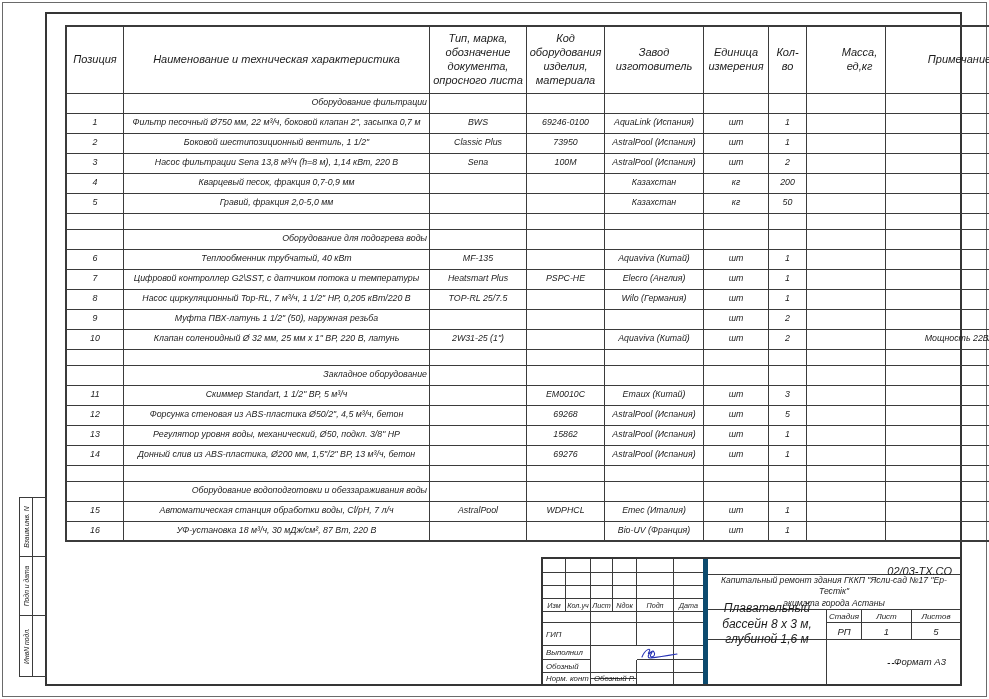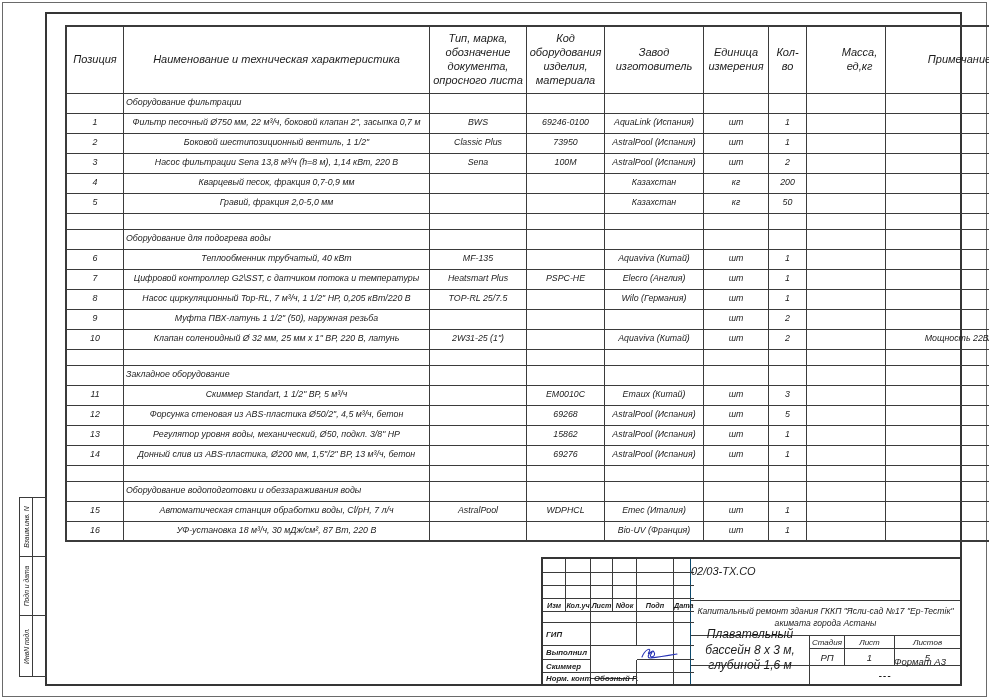--- a/index.html
+++ b/index.html
@@ -22,54 +22,54 @@
   table.spec th, table.spec td { border:1px solid #3b3b3b; padding:0 2px; overflow:hidden; }
   table.spec th {
     font-weight:normal; font-style:italic; font-size:11px; line-height:1.25;
     text-align:center; vertical-align:middle; white-space:pre-line;
   }
   table.spec thead tr { height:67px; }
   table.spec td { font-size:8.8px; line-height:1.1; text-align:center; vertical-align:middle; white-space:nowrap; }
   tr.row-item, tr.row-section { height:20px; }
   tr.row-spacer { height:16px; }
   td.c-name { text-align:left; padding-left:6px; }
-  tr.row-section td.c-name { text-align:left; padding-left:2px; }
+  tr.row-section td.c-name { text-align:right; padding-left:2px; }
 
   
   .stamps { position:absolute; left:19px; top:497px; width:26px; height:178px;
     border:1px solid #3b3b3b; display:flex; flex-direction:column; }
   .stamp { display:flex; border-bottom:1px solid #3b3b3b; }
   .stamp:last-child { border-bottom:none; }
   .stamp-l { width:12px; border-right:1px solid #3b3b3b; position:relative; }
   .stamp-l span { position:absolute; top:50%; left:50%;
     transform:translate(-50%,-50%) rotate(-90deg);
     font-size:6.8px; white-space:nowrap; }
   .stamp-r { flex:1; }
 
   
   .tb { position:absolute; left:541px; top:557px; width:421px; height:129px;
     border:2px solid #353535; display:flex; background:#fff; box-sizing:border-box; }
   .tb * { box-sizing:border-box; }
-  .tb-left { width:148px; border-right:1px solid #0c4a6e; display:grid;
+  .tb-left { width:165px; border-right:5px solid #0c4a6e; display:grid;
     grid-template-columns:23px 25px 22px 24px 37px 1fr;
-    grid-template-rows:14px 13px 13px 13px 11px 23px 14px 13px 1fr;font-weight:bold; }
+    grid-template-rows:14px 13px 13px 13px 11px 23px 14px 13px 1fr; }
   .tc { border-right:1px solid #3b3b3b; border-bottom:1px solid #3b3b3b;
     font-size:7px; display:flex; align-items:center; justify-content:center; overflow:visible; }
   .tc.lastcol { border-right:none; }
   .tc.nb { border-bottom:none; }
   .tc.s2 { grid-column:span 2; }
   .tc.rl { justify-content:flex-start; padding-left:3px; font-size:7.8px; white-space:nowrap; }
   .tc.rn { justify-content:flex-start; padding-left:3px; font-size:7.8px; white-space:nowrap;margin-top:32px; }
   .tc.hc { font-size:7.2px; white-space:nowrap; }
   .tc.sig { position:relative; overflow:visible; }
   .tc.sig svg { position:absolute; left:1px; top:0px; z-index:2; }
 
   .tb-right { flex:1; display:flex; flex-direction:column; }
-  .tb-doc { height:42px; border-bottom:1px solid #3b3b3b; font-size:11px;
-    line-height:25px; padding-right:18px; }
+  .tb-doc { height:16px; border-bottom:1px solid #3b3b3b; font-size:11px;
+    line-height:25px; text-align:right; padding-right:8px; }
   .tb-project { height:35px; border-bottom:1px solid #3b3b3b; font-size:8.6px;
     line-height:1.35; display:flex; align-items:center; justify-content:center;
     text-align:center; white-space:pre-line; }
   .tb-obj-row { height:30px; border-bottom:1px solid #3b3b3b; display:flex; }
   .tb-object { width:119px; border-right:1px solid #3b3b3b; font-size:12px;
     line-height:1.3; display:flex; align-items:center; justify-content:center;
     text-align:center; white-space:pre-line; }
   .tb-slg { flex:1; display:grid; grid-template-columns:35px 50px 1fr; grid-template-rows:13px 1fr; }
   .slg-h { border-right:1px solid #3b3b3b; border-bottom:1px solid #3b3b3b;
     font-size:8px; display:flex; align-items:center; justify-content:center; }
@@ -432,21 +432,21 @@
 
     <div class="tc s2 rl">Выполнил</div>
     <div class="tc s2 rn">Обозный Р.</div>
     <div class="tc sig">
       <svg width="42" height="15" viewBox="0 0 42 15">
         <path d="M4 11 C7 3, 14 1, 11 6 C8 11, 17 2, 13 8 C10 13, 19 11, 16 6 C14 2, 6 13, 13 12 C21 11, 27 10, 39 8" fill="none" stroke="#2733b5" stroke-width="1.1" stroke-linecap="round"></path>
       </svg>
     </div>
     <div class="tc lastcol"></div>
 
-    <div class="tc s2 rl">Скиммер</div>
+    <div class="tc s2 rl">Обозный</div>
     <div class="tc s2"></div>
       <div class="tc"></div>
       <div class="tc lastcol"></div>
 
     <div class="tc s2 rl nb">Норм. конт</div>
     <div class="tc s2 nb"></div>
       <div class="tc nb"></div>
       <div class="tc nb lastcol"></div>
   </div>
   <div class="tb-right">

